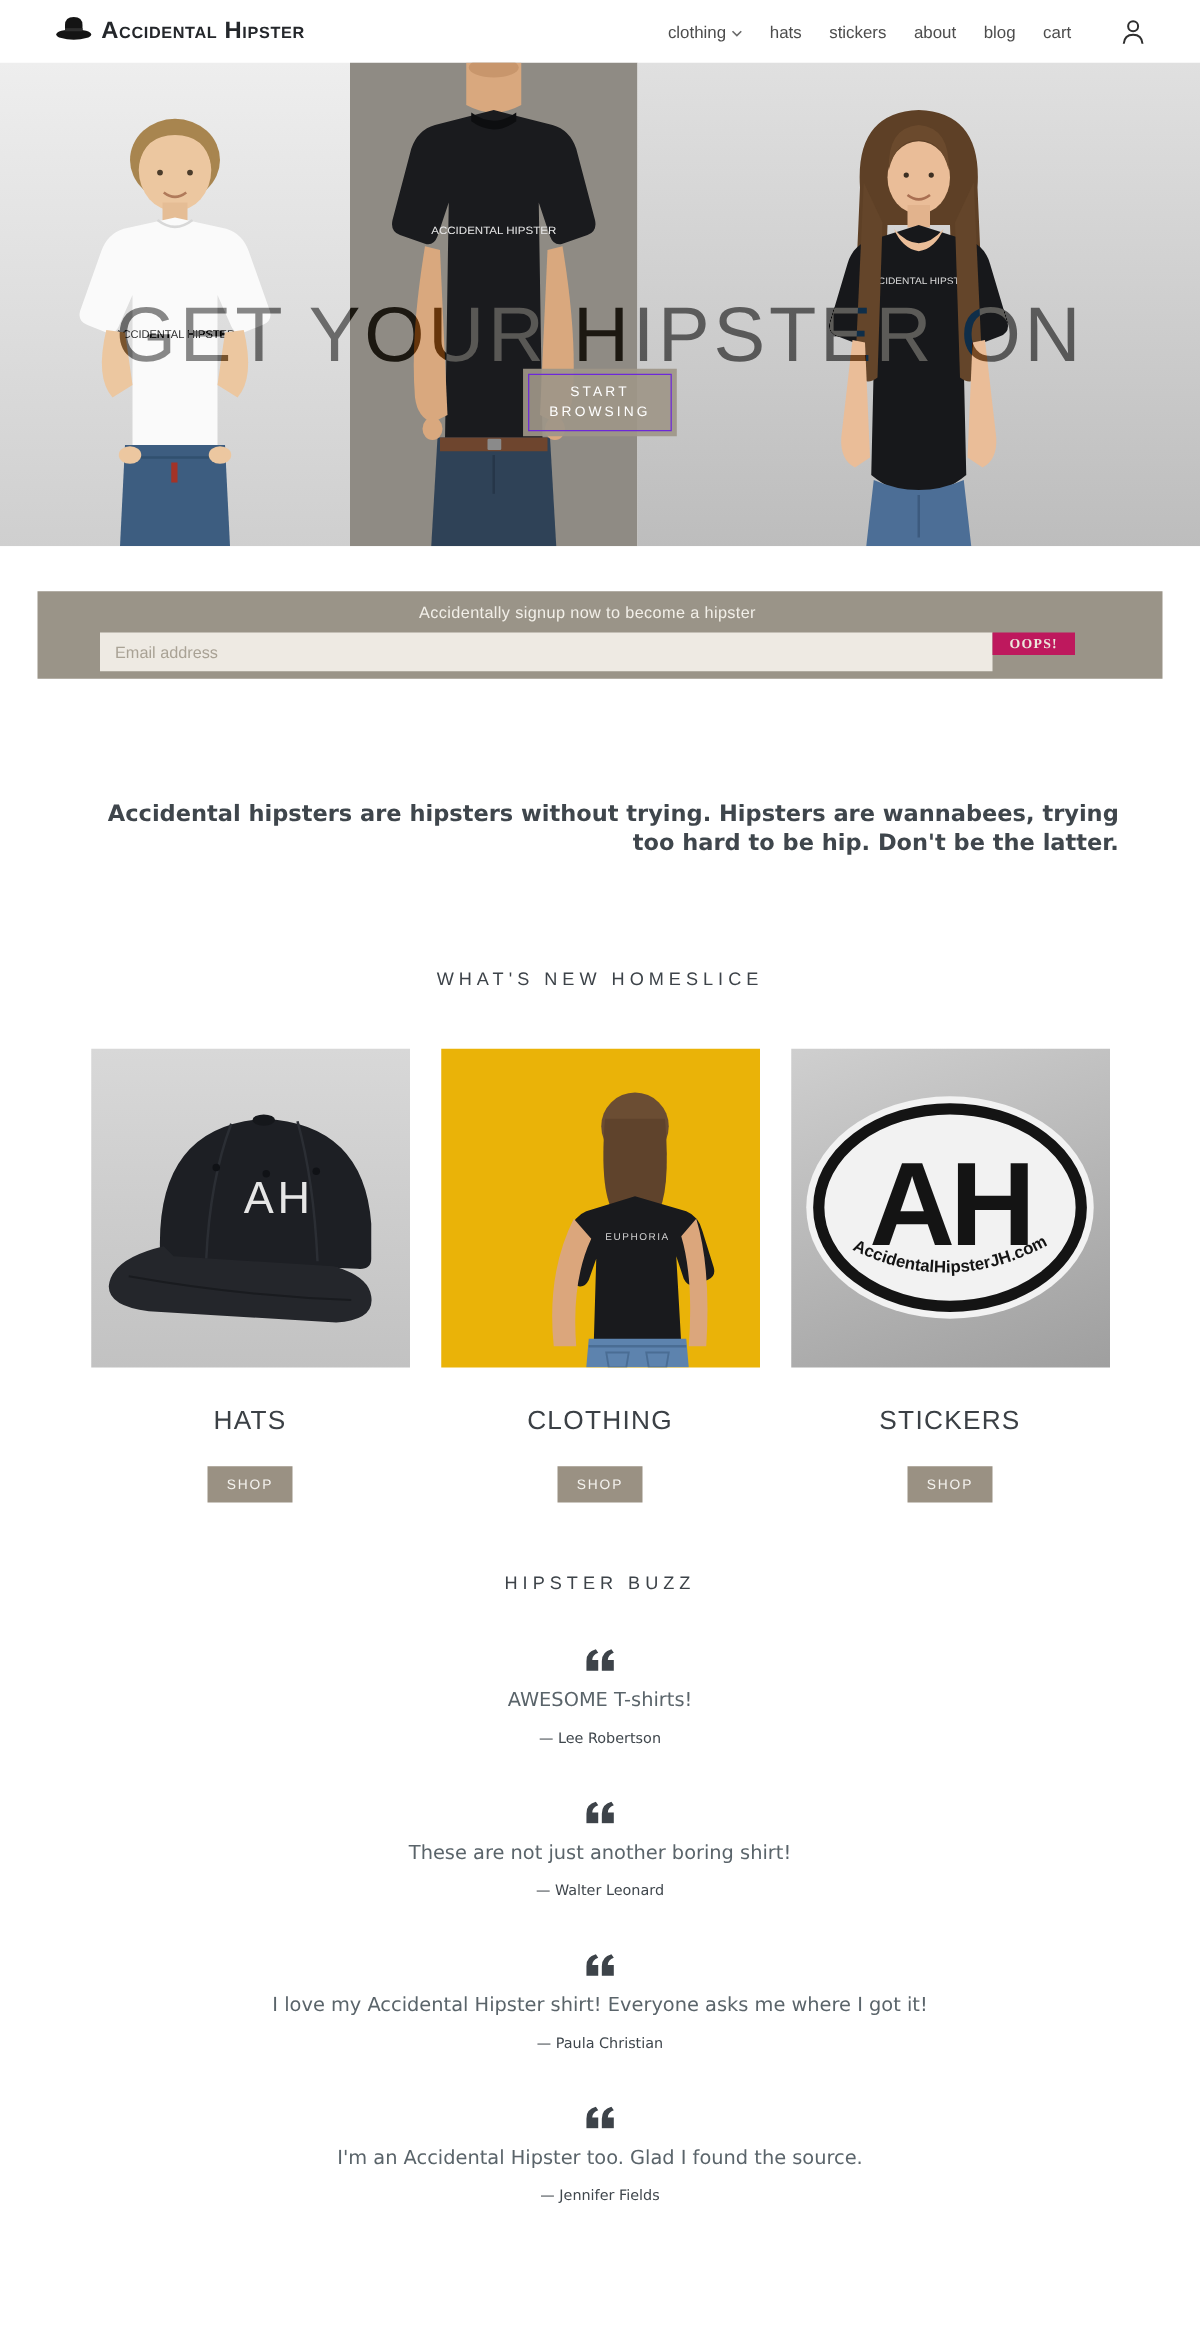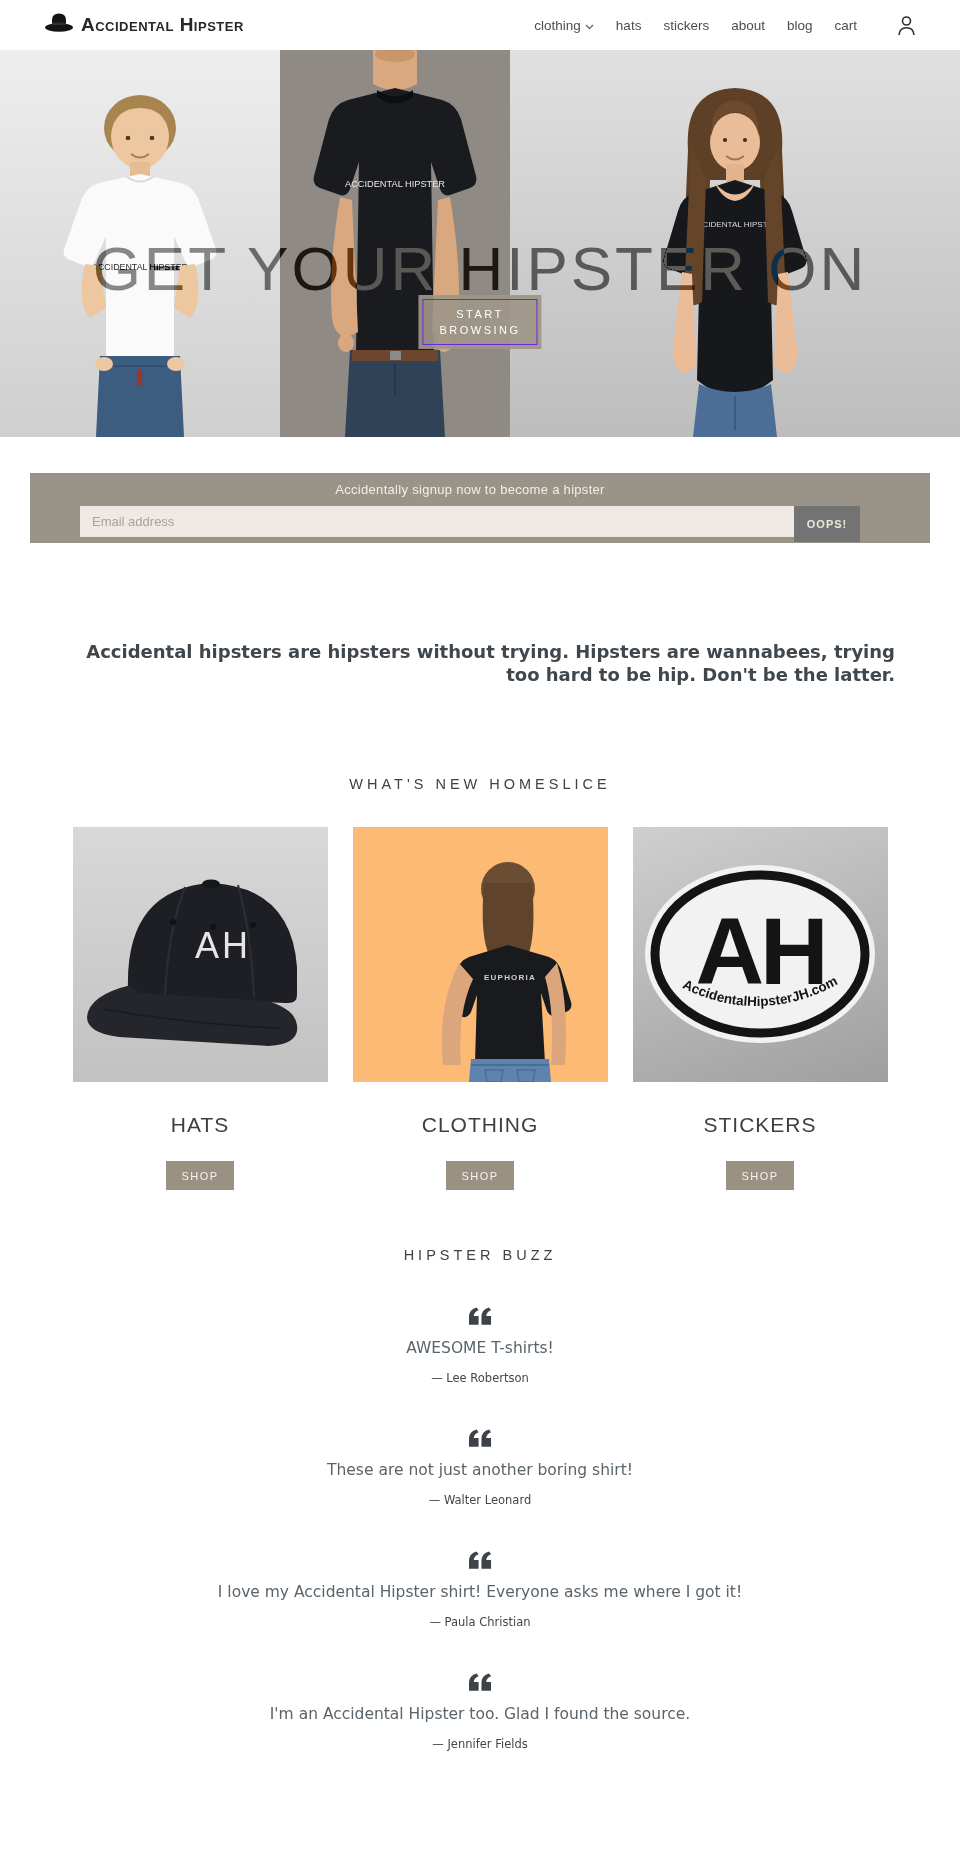--- a/index.html
+++ b/index.html
@@ -39,42 +39,42 @@
   
   .signup { margin:36px 30px 0 30px; height:70px; background:#9a9488; padding:9px 70px 0 50px; }
   .signup-heading { text-align:center; color:#f2efe8; font-size:13px; letter-spacing:.3px; }
   .signup-row { display:flex; margin-top:9px; height:31px; }
   .signup-input {
     flex:1; height:31px; border:none; background:#eeeae3; padding:0 12px;
     font-size:13px; color:#6b6354; font-family:"Liberation Sans", sans-serif; outline:none;
   }
   .signup-input::placeholder { color:#a9a295; }
   .signup-btn {
-    width:66px; height:36px; border:none; background:#737373; color:#ece7dc;
+    width:66px; height:18px; border:none; background:#be185d; color:#ece7dc;
     font-size:11px; font-weight:bold; letter-spacing:1px; cursor:pointer;
-    font-family:Liberation Sans, sans-serif;
+    font-family:Liberation Serif, serif;
   }
   
   .intro { margin:97px 60px 0 60px; max-width:835px;text-align:right; }
   .intro-text {
     font-family:"DejaVu Sans", sans-serif; font-weight:bold; font-size:18px;
     line-height:23px; color:#3f464c;
   }
   
   .section-heading {
     text-align:center; font-size:14.5px; font-weight:500; letter-spacing:4px; color:#3d4349;
   }
   .sh-whatsnew { margin-top:90px; }
   .sh-buzz { margin-top:57px; }
   
-  .products { margin-top:35px; display:flex; justify-content:center; gap:25px; }
+  .products { margin-top:47px; display:flex; justify-content:center; gap:25px; }
   .product-col { width:255px; text-align:center; }
   .product-img { width:255px; height:255px; position:relative; overflow:hidden; cursor:pointer; }
   .pi-hat { background:linear-gradient(180deg,#d8d8d8,#c2c2c2); }
-  .pi-clothing { background:#fdba74;font-weight:bold; }
+  .pi-clothing { background:#eab308; }
   .pi-sticker { background:linear-gradient(160deg,#cfcfcf,#9f9f9f); }
   .product-img svg { position:absolute; left:0; top:0; width:100%; height:100%; }
   .product-title { margin-top:30px; font-size:21px; letter-spacing:1px; color:#3b4045; line-height:26px; }
   .shop-btn {
     margin-top:23px; display:inline-block; border:none; background:#9a9183; color:#f5f3ef;
     font-size:11px; letter-spacing:1.5px; padding:8px 15px; height:29px; cursor:pointer;
     font-family:"Liberation Sans", sans-serif;
   }
   
   .testimonials { text-align:center; }

